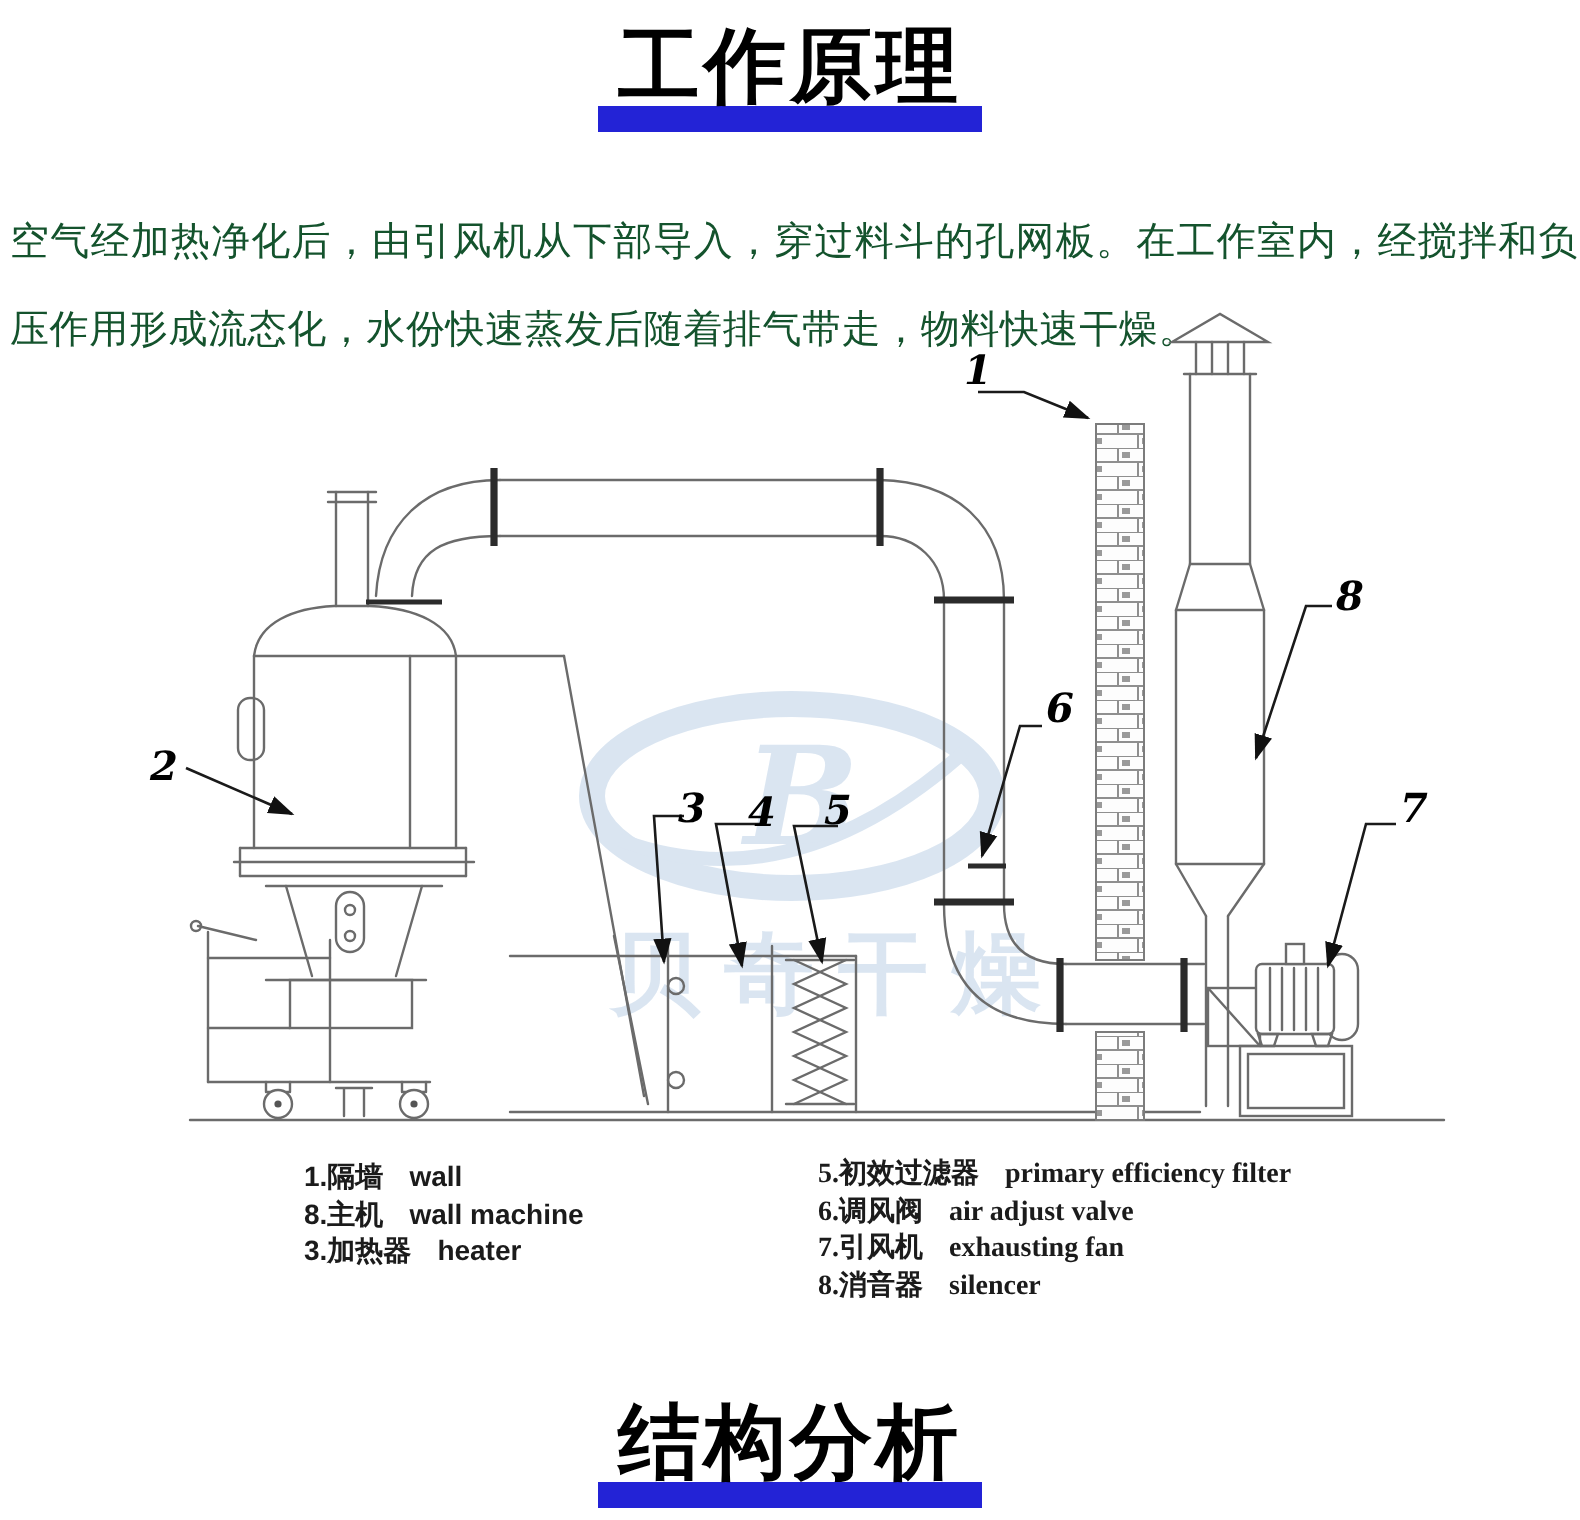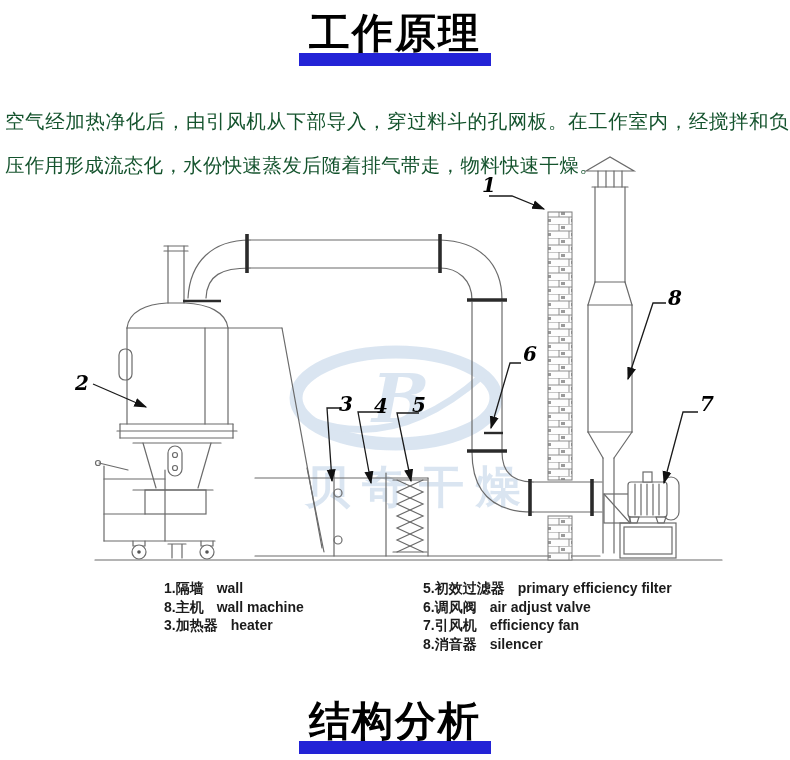--- a/index.html
+++ b/index.html
@@ -43,22 +43,22 @@
   .wm-b {
     font-family:"DejaVu Serif","Liberation Serif",serif;
     font-size:68px; font-weight:bold; font-style:italic; fill:var(--wm);
   }
   .wm-t {
     font-family:"DejaVu Sans","Liberation Sans",sans-serif;
     font-size:45px; font-weight:bold; fill:var(--wm); letter-spacing:12px;
   }
   #legend { position:absolute; top:579px; left:0; width:100%; font-size:14px; }
   .legend-col { position:absolute; top:0; }
-  #legend-left  { left:164px; }
-  #legend-right { left:423px; }
+  #legend-left  { left:152px; }
+  #legend-right { left:409px;font-family:Liberation Serif, serif; }
   .legend-row { height:18.5px; line-height:18.5px; white-space:nowrap;
     font-weight:600; color:#1b1b1b; }
   .legend-row .en { margin-left:13px; font-weight:600; }
 </style>
 </head>
 <body>
 
 <div class="section-title" id="title-top">
   <span class="tw">
     <span class="bar"></span>
@@ -254,21 +254,21 @@
     </div>
   </div>
   <div class="legend-col" id="legend-right">
     <div class="legend-row">
       <span class="zh">5.初效过滤器</span><span class="en">primary efficiency filter</span>
     </div>
     <div class="legend-row">
       <span class="zh">6.调风阀</span><span class="en">air adjust valve</span>
     </div>
     <div class="legend-row">
-      <span class="zh">7.引风机</span><span class="en">efficiency fan</span>
+      <span class="zh">7.引风机</span><span class="en">exhausting fan</span>
     </div>
     <div class="legend-row">
       <span class="zh">8.消音器</span><span class="en">silencer</span>
     </div>
   </div>
 </div>
 
 <div class="section-title" id="title-bottom">
   <span class="tw">
     <span class="bar"></span>

